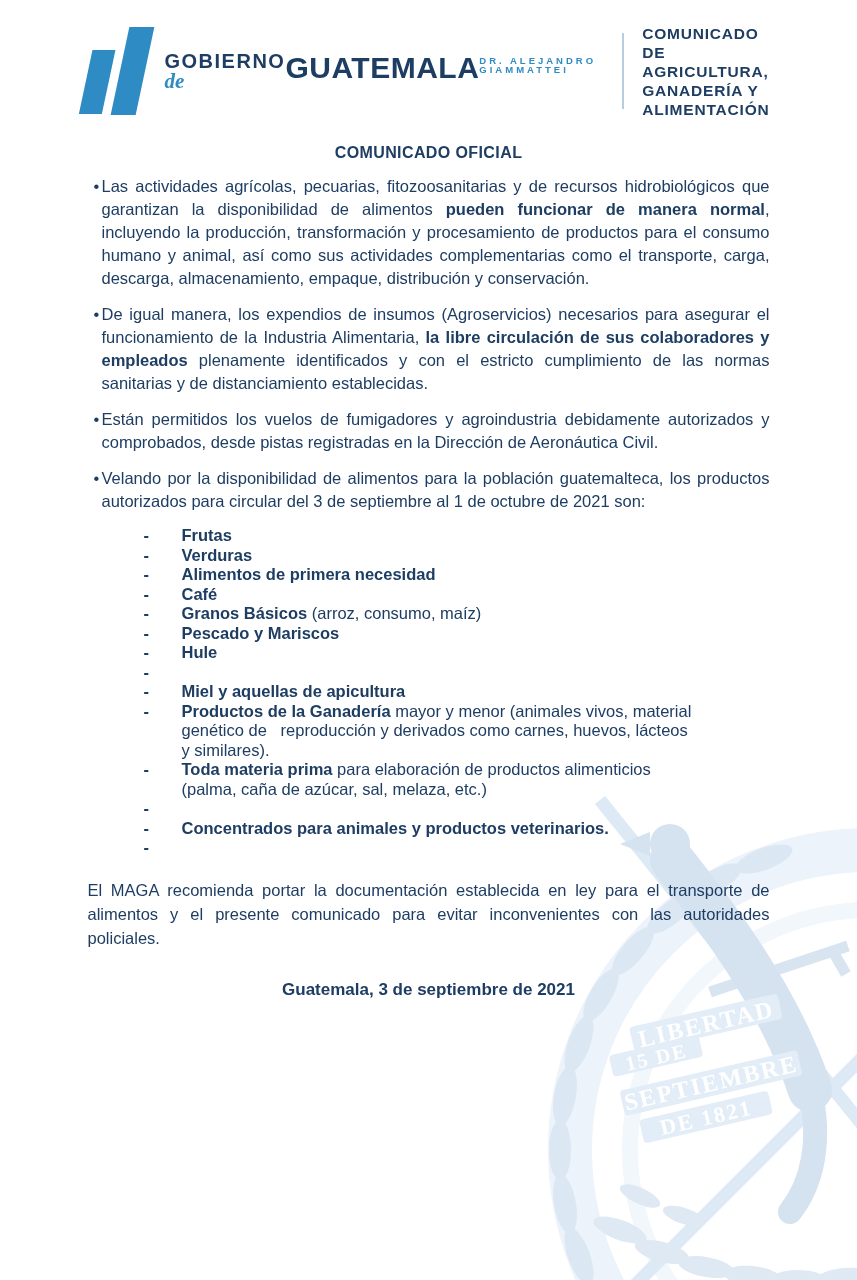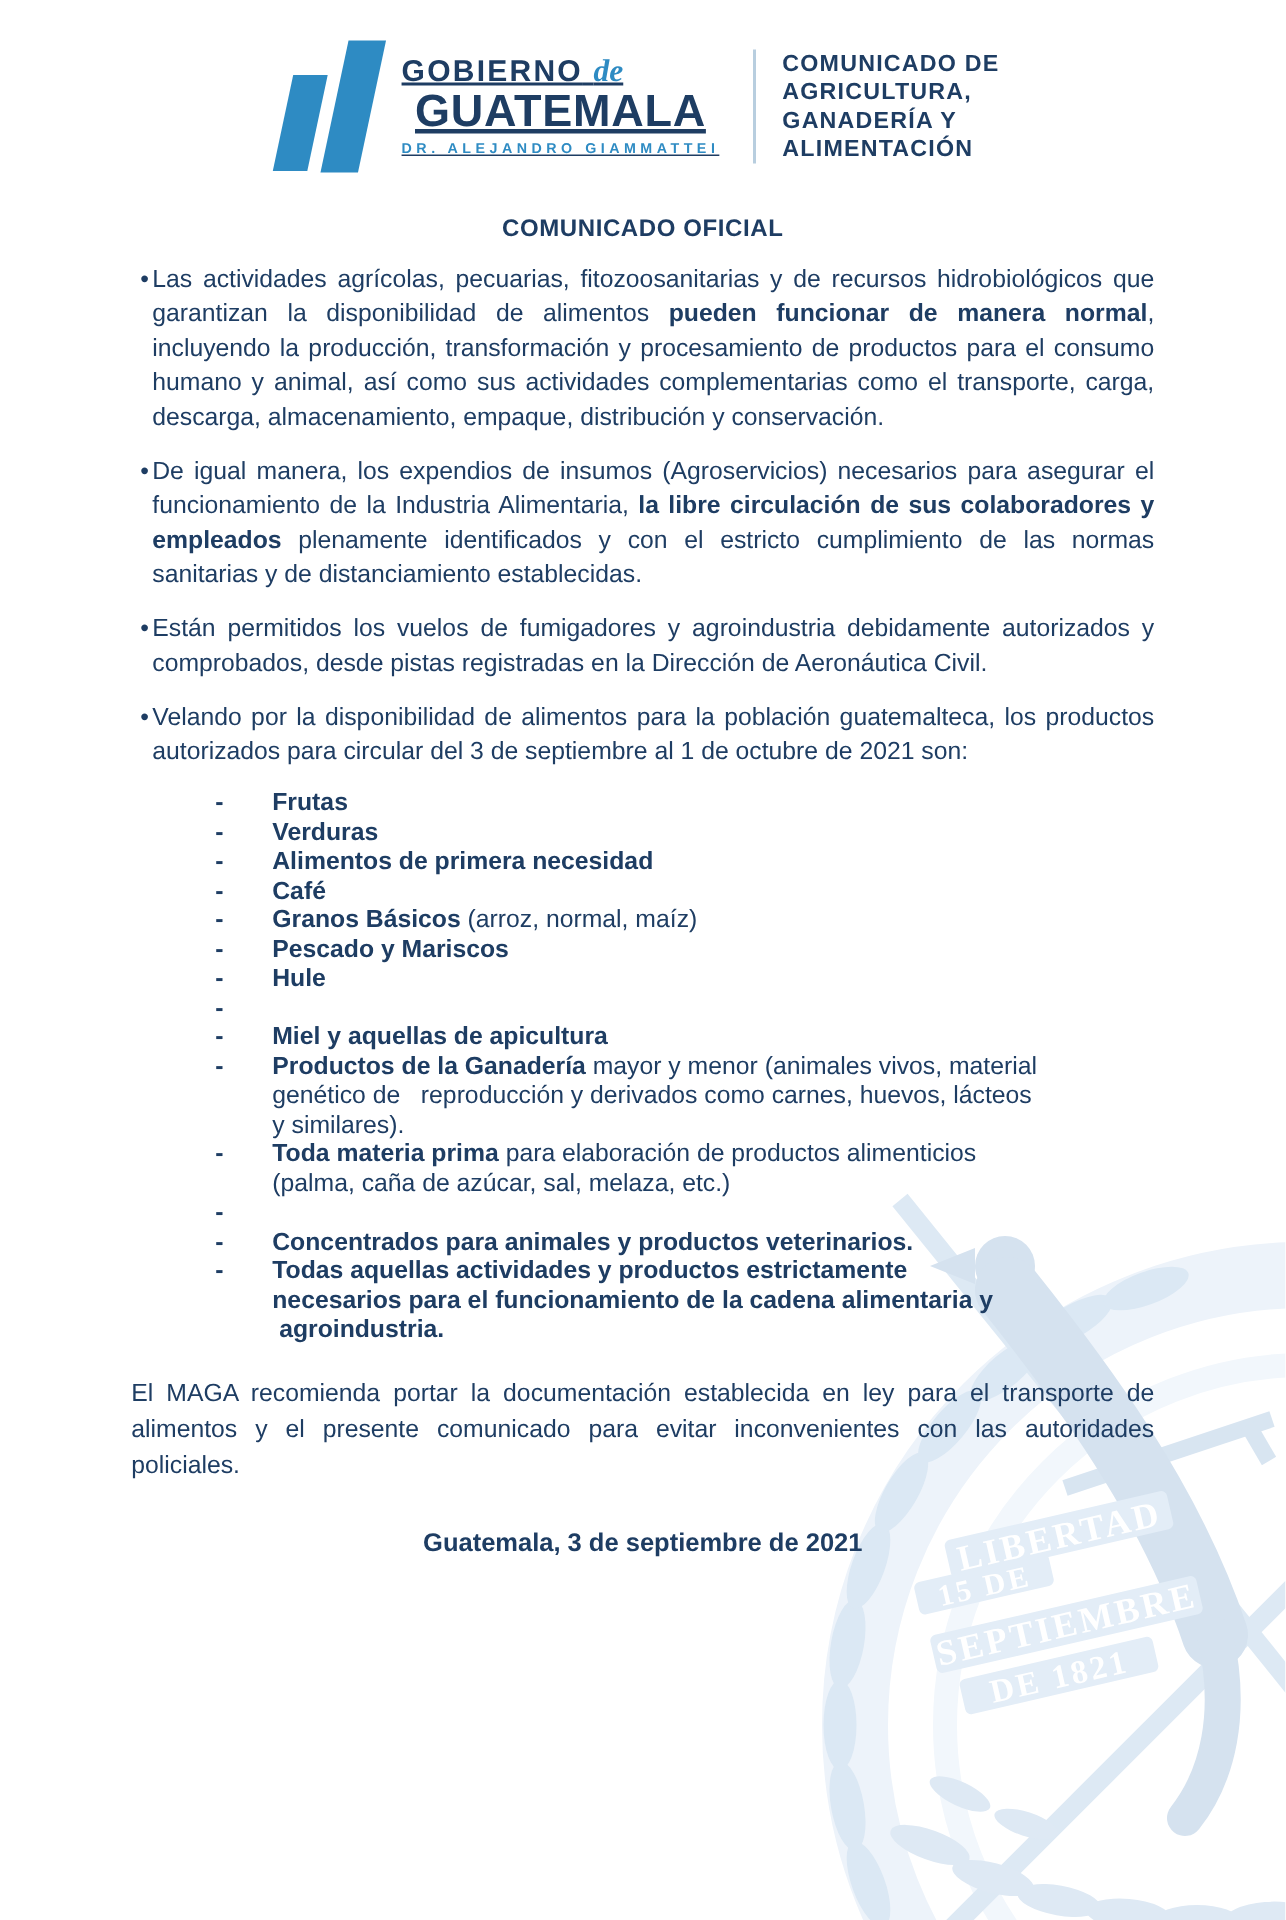--- a/index.html
+++ b/index.html
@@ -24,21 +24,21 @@
   .watermark{position:absolute;left:480px;top:760px;z-index:0;}
   .content{position:relative;z-index:1;width:682px;margin:0 auto;padding-top:26px;}
 
   
   .header{display:flex;justify-content:center;align-items:center;height:90px;}
   .logo{display:flex;align-items:center;}
   .bars{display:flex;align-items:flex-end;height:88px;transform:skewX(-12deg);margin-right:20px;}
   .bar{background:var(--lblue);}
   .bar.b1{width:23px;height:64px;margin-right:9px;margin-bottom:1px;}
   .bar.b2{width:25px;height:88px;}
-  .logo-text{display:flex;flex-direction:column;line-height:1;text-decoration:underline;}
+  .logo-text{display:flex;flex-direction:row;line-height:1;}
   .gobierno{font-size:20px;font-weight:bold;letter-spacing:1.5px;color:var(--navy);}
   .gobierno .de{font-family:"Liberation Serif",serif;font-style:italic;font-weight:600;
     font-size:21px;letter-spacing:0;color:var(--lblue);text-transform:none;}
   .guatemala{font-size:30px;font-weight:800;letter-spacing:0.5px;color:var(--navy);margin-top:2px;text-align:center;}
   .president{font-size:9.5px;font-weight:bold;letter-spacing:3px;color:var(--lblue);margin-top:5px;}
   .divider{width:2px;height:76px;background:var(--divider);margin:0 18px 0 22px;flex:none;}
   .ministry{font-size:15.5px;font-weight:bold;letter-spacing:0.8px;line-height:19px;color:var(--navy);}
 
   
   .title{margin:28px 0 0 0;text-align:center;font-size:16px;font-weight:800;letter-spacing:0.4px;}
@@ -193,21 +193,21 @@
           <p class="ptext"><span class="b">Alimentos de primera necesidad</span></p>
         </li>
 
         <li>
           <span class="dash">-</span>
           <p class="ptext"><span class="b">Café</span></p>
         </li>
 
         <li>
           <span class="dash">-</span>
-          <p class="ptext"><span class="b">Granos Básicos</span><span> (arroz, normal, maíz)</span></p>
+          <p class="ptext"><span class="b">Granos Básicos</span><span> (arroz, consumo, maíz)</span></p>
         </li>
 
         <li>
           <span class="dash">-</span>
           <p class="ptext"><span class="b">Pescado y Mariscos</span></p>
         </li>
 
         <li>
           <span class="dash">-</span>
           <p class="ptext"><span class="b">Hule</span></p>
@@ -236,21 +236,20 @@
           <span class="dash">-</span>
         </li>
 
         <li>
           <span class="dash">-</span>
           <p class="ptext"><span class="b">Concentrados para animales y productos veterinarios.</span></p>
         </li>
 
         <li>
           <span class="dash">-</span>
-          <p class="ptext"><span class="b">Todas aquellas actividades y productos estrictamente necesarios para el funcionamiento de la cadena alimentaria y &nbsp;agroindustria.</span></p>
         </li>
       </ul>
 
     <p class="closing">El MAGA recomienda portar la documentación establecida en ley para el transporte de alimentos y el presente comunicado para evitar inconvenientes con las autoridades policiales.</p>
 
     <p class="dateline">Guatemala, 3 de septiembre de 2021</p>
 
   </div>
 </div>
 

